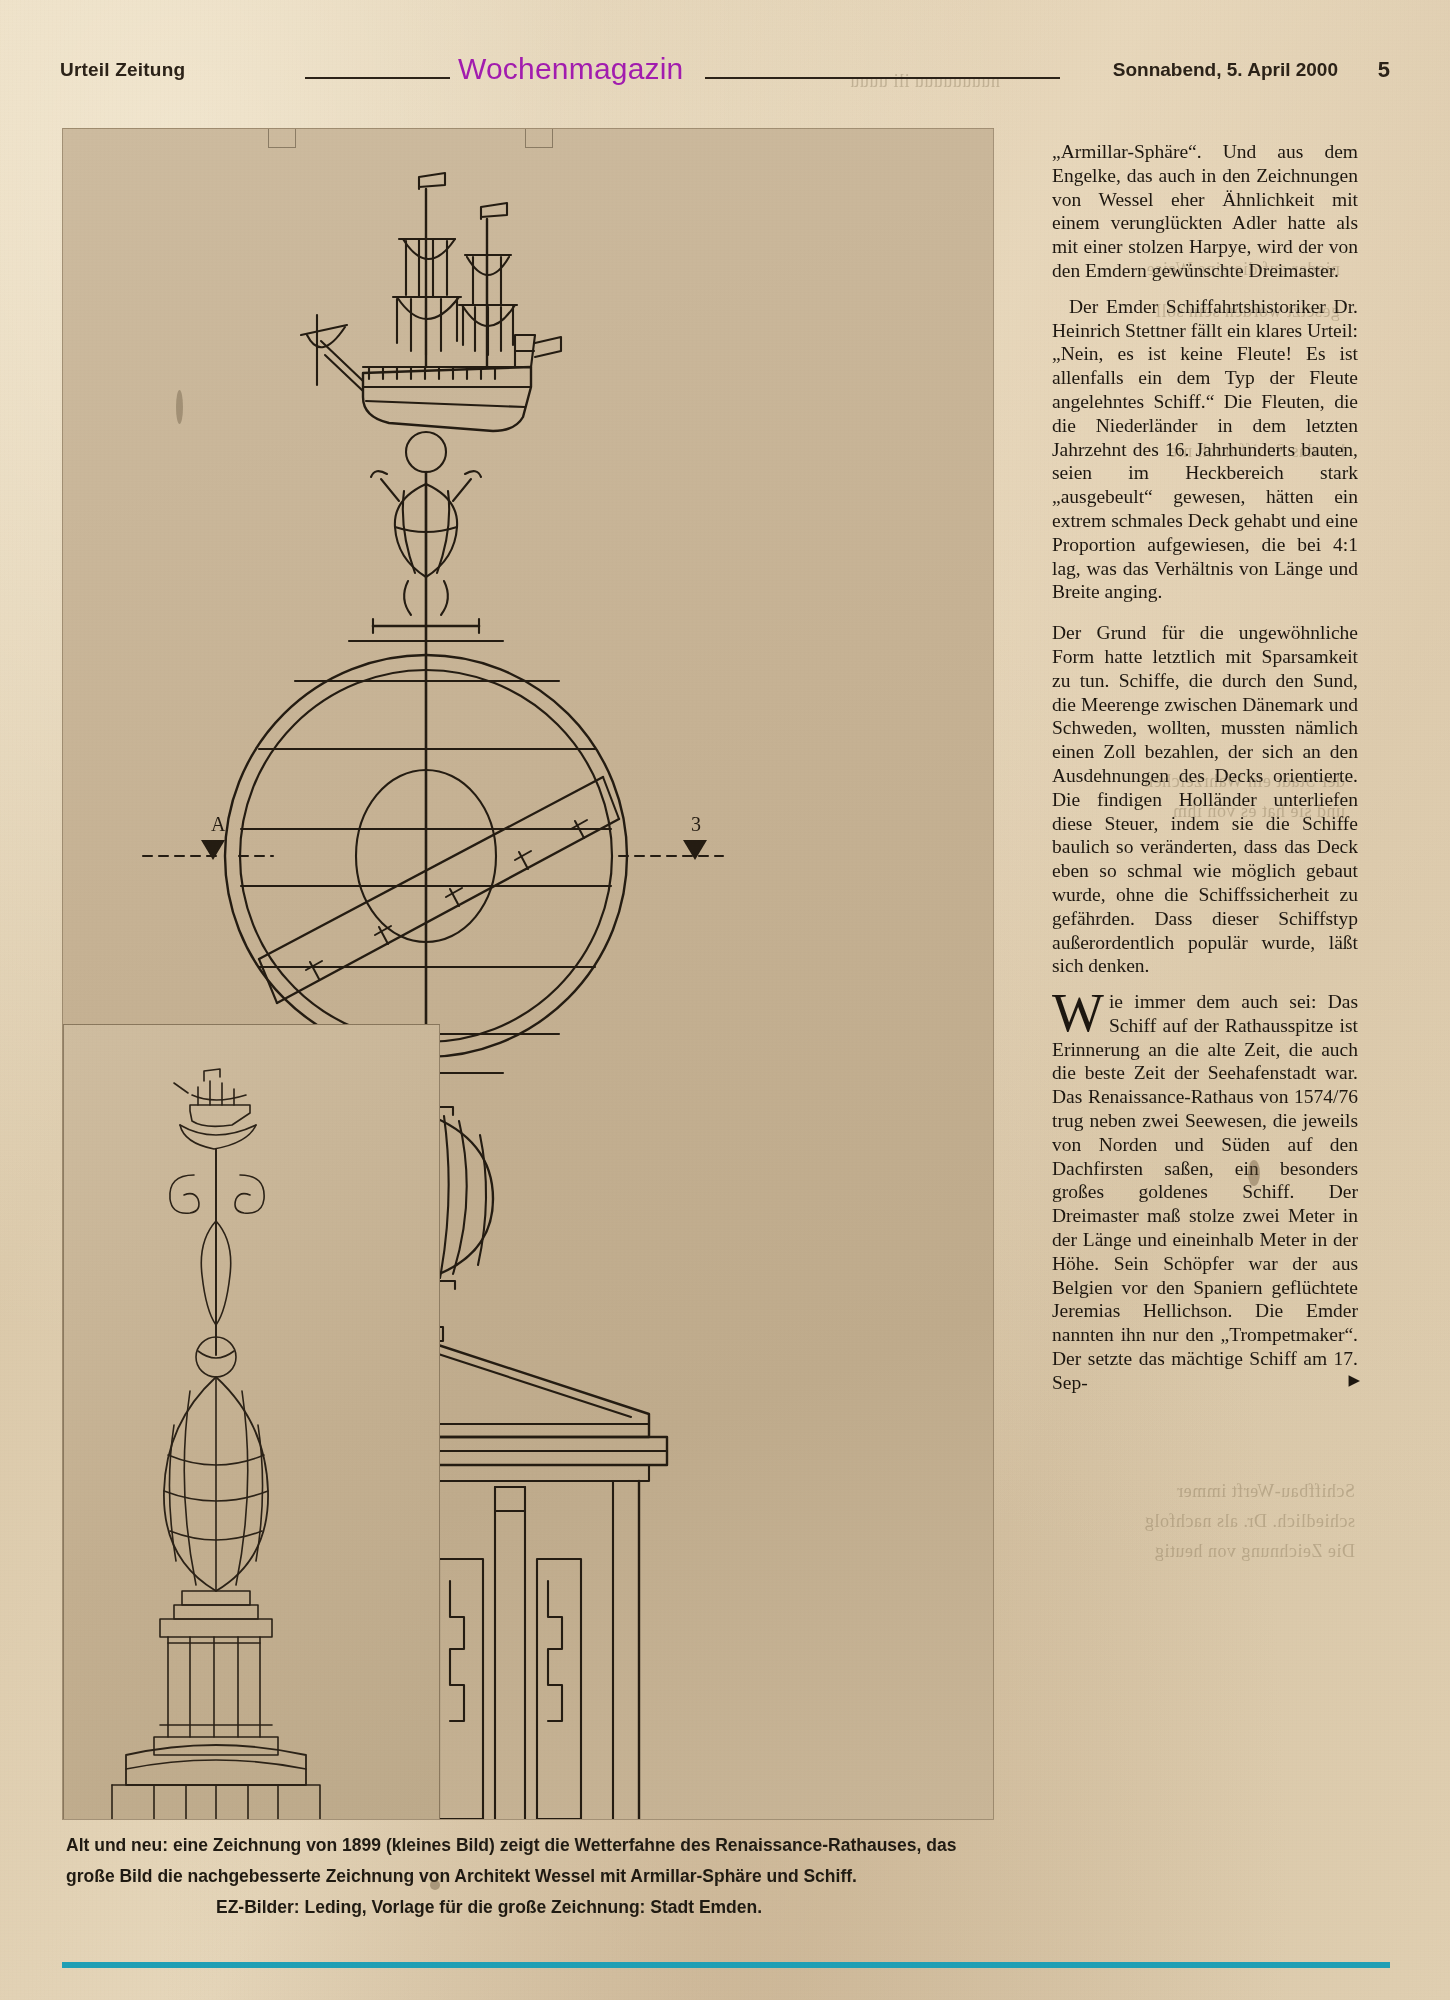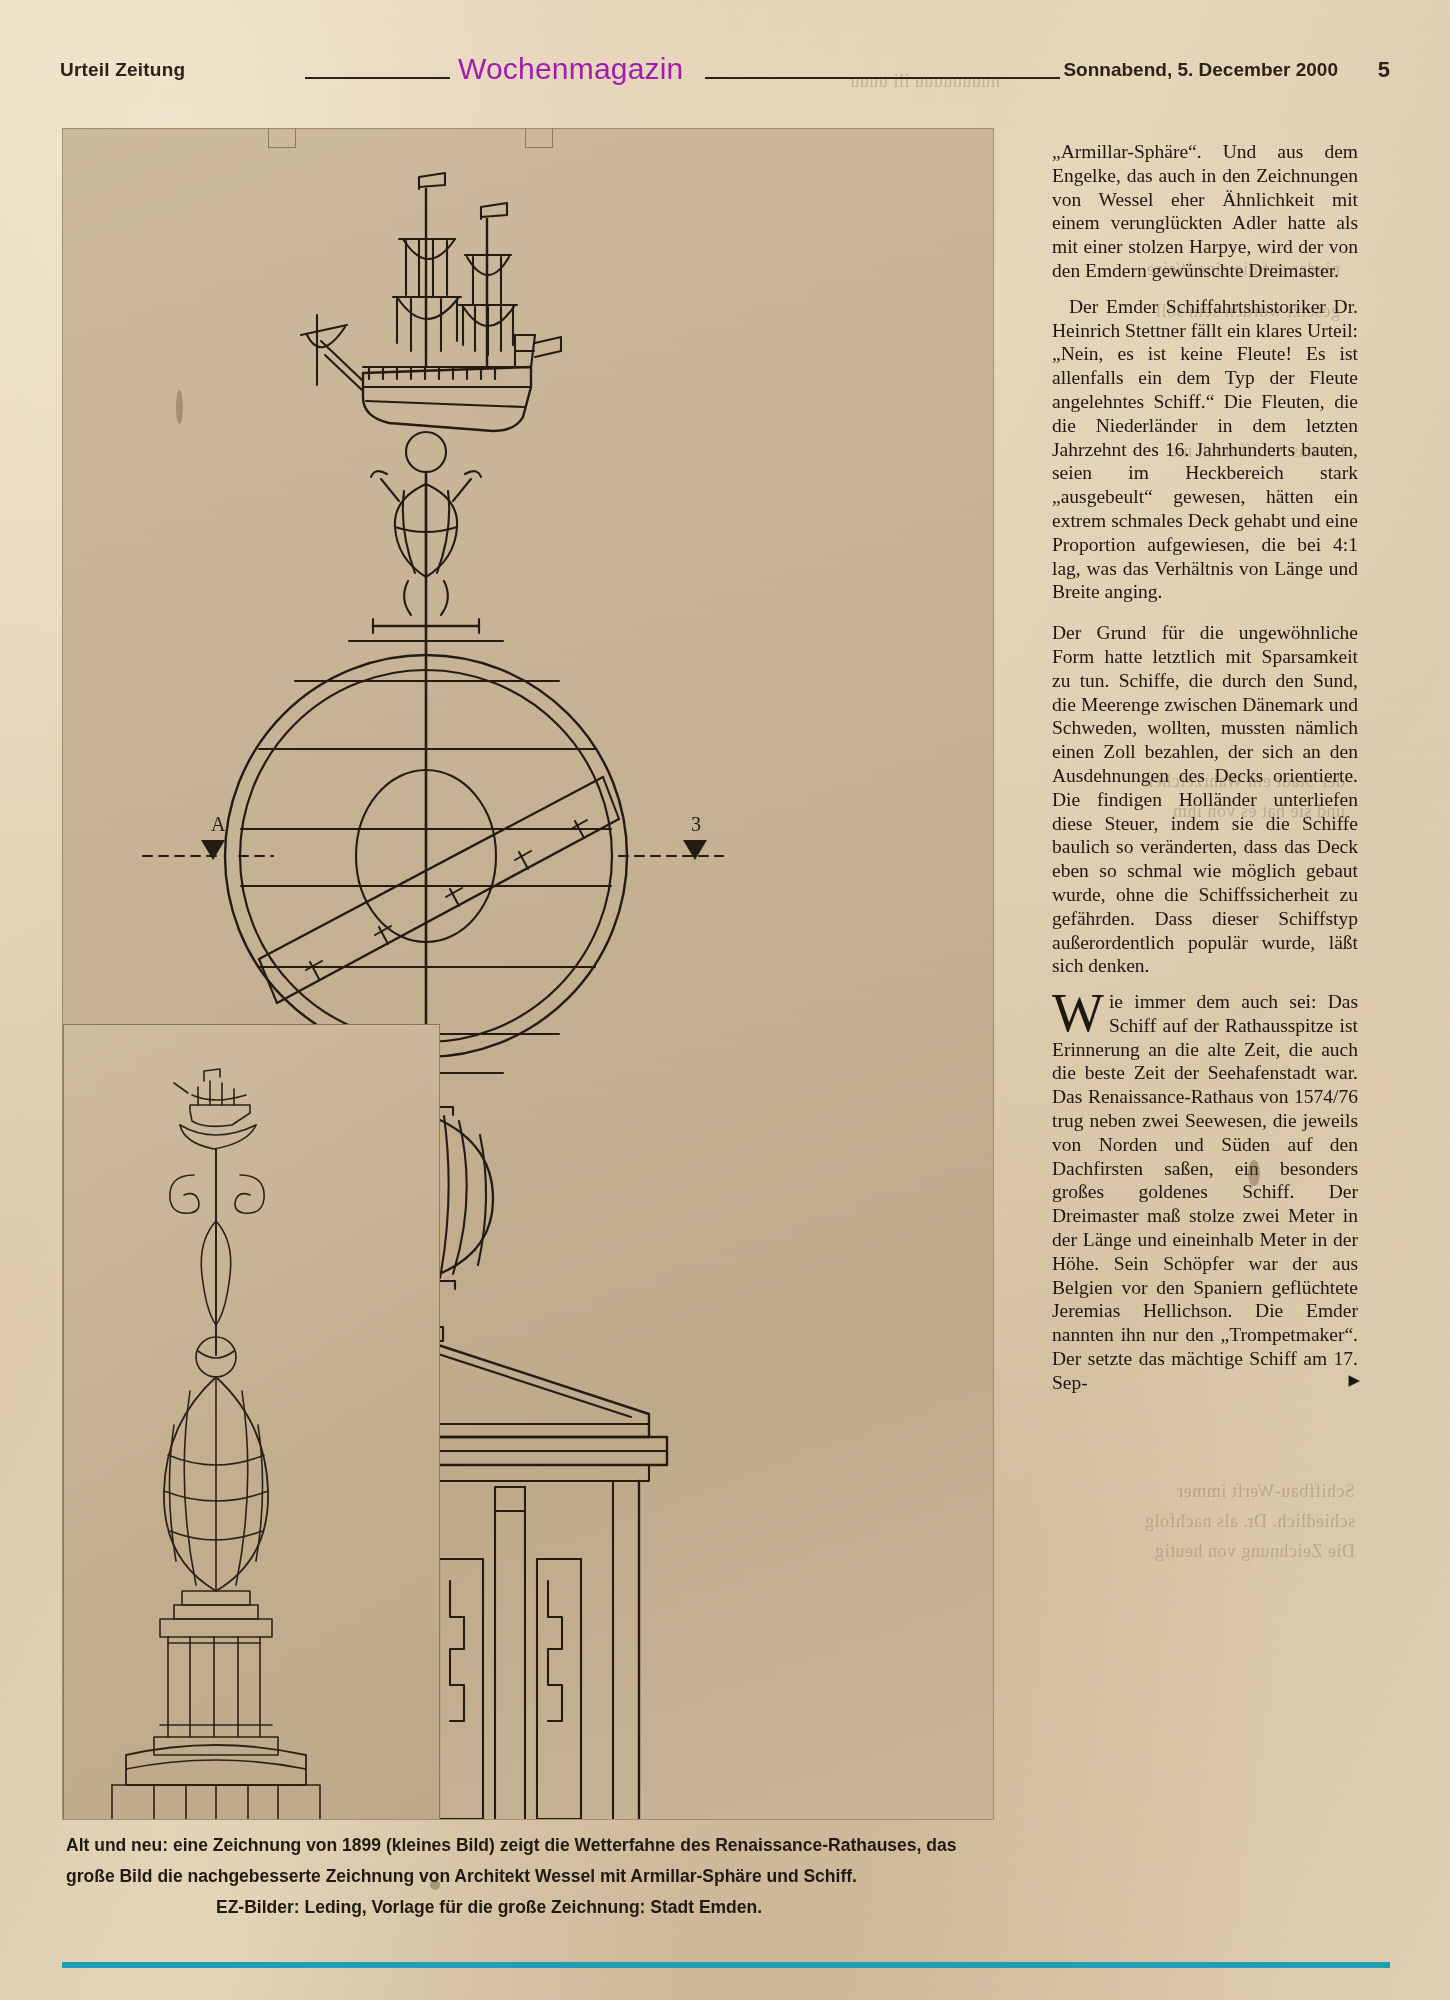--- a/index.html
+++ b/index.html
@@ -241,21 +241,21 @@
   <div class="ghost" style="left:95px; top:1140px; width:260px;">das Wasser der Thron</div>
   <div class="ghost" style="left:95px; top:1180px; width:230px;">wie war so groß</div>
   <div class="ghost" style="left:95px; top:1660px; width:250px;">wird ebenso dann als</div>
   <div class="ghost" style="left:180px; top:1795px; width:220px;">nicht wieder aufbau</div>
 
   <div class="masthead">
     <div class="masthead-left">Urteil Zeitung</div>
     <div class="rule-a"></div>
     <div class="masthead-center">Wochenmagazin</div>
     <div class="rule-b"></div>
-    <div class="masthead-right">Sonnabend, 5. December 2000</div>
+    <div class="masthead-right">Sonnabend, 5. April 2000</div>
     <div class="masthead-page">5</div>
   </div>
 
   <div class="figure">
     <div class="tape" style="left:205px; top:0;"></div>
     <div class="tape" style="left:462px; top:0;"></div>
 
     <svg class="fig-svg" viewBox="0 0 930 1690">
       <g fill="none" stroke="#241c12" stroke-width="2.1" stroke-linecap="round" stroke-linejoin="round">
 

